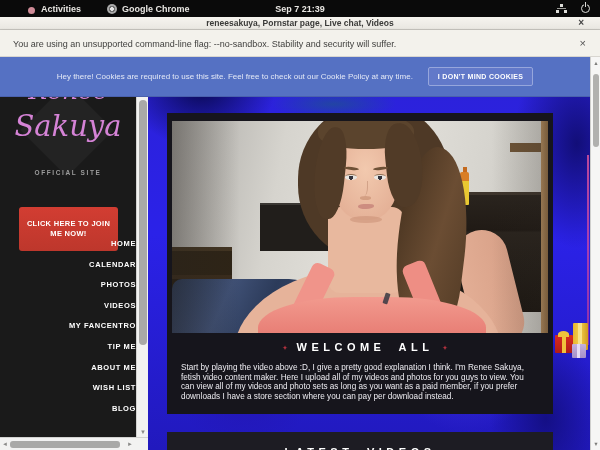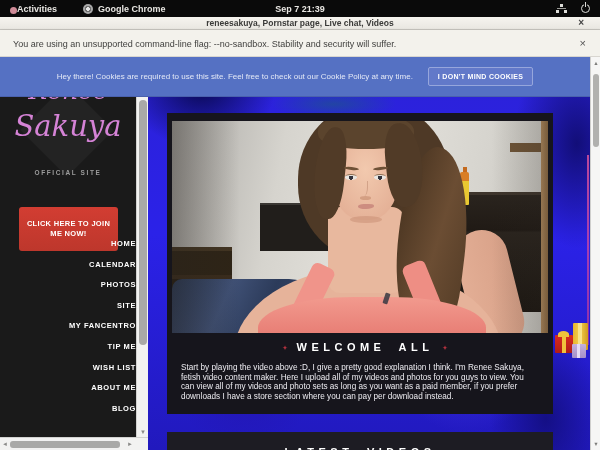--- a/index.html
+++ b/index.html
@@ -2,21 +2,21 @@
 <html><head>
 <meta charset="utf-8">
 <style>
   * { box-sizing: border-box; margin: 0; padding: 0; }
   body { background: #222; font-family: "Liberation Sans", sans-serif; }
   .screen { position: relative; width: 600px; height: 450px; overflow: hidden; background: #000; }
 
   
   .topbar { position: absolute; left:0; top:0; width:600px; height:17px; background:#0a0a0a;
             display:flex; align-items:center; color:#e8e6e2; font-size:9px; font-weight:bold; }
-  .tb-left { display:flex; align-items:flex-end; margin-left:10px; }
+  .tb-left { display:flex; align-items:flex-end; gap:6px; margin-left:28px; }
   .act-dot { width:7px; height:7px; border-radius:50%; background:#cf8b97; }
   .chrome-grp { display:flex; align-items:center; gap:5px; margin-left:26px; }
   .chrome-ico { width:10px; height:10px; border-radius:50%;
       background: radial-gradient(circle at 50% 50%, #e6e6e6 0 2px, #6f6f6f 2px 3.5px, #a9a9a9 3.5px); }
   .tb-clock { position:absolute; left:0; right:0; text-align:center; }
   .tb-right { position:absolute; right:10px; top:0; height:17px; display:flex; align-items:center; gap:14px; }
   .net-ico { position:relative; width:11px; height:10px; }
   .net-ico::before { content:''; position:absolute; left:4px; top:0; width:3px; height:3px; background:#dcdcd8;
       box-shadow:-4px 6px 0 #dcdcd8, 4px 6px 0 #dcdcd8; }
   .net-ico::after { content:''; position:absolute; left:1px; top:4px; width:9px; height:1px; background:#9a9a96;
@@ -211,25 +211,25 @@
       <div class="logo">
         <div class="logo-l1">Renee</div>
         <div class="logo-l2">Sakuya</div>
       </div>
       <div class="tagline">OFFICIAL SITE</div>
       <div class="join-btn">CLICK HERE TO JOIN ME NOW!</div>
       <div class="menu">
         <div class="menu-item">HOME</div>
         <div class="menu-item">CALENDAR</div>
         <div class="menu-item">PHOTOS</div>
-        <div class="menu-item">SITE</div>
+        <div class="menu-item">VIDEOS</div>
         <div class="menu-item">MY FANCENTRO</div>
         <div class="menu-item">TIP ME</div>
+        <div class="menu-item">ABOUT ME</div>
         <div class="menu-item">WISH LIST</div>
-        <div class="menu-item">ABOUT ME</div>
         <div class="menu-item">BLOG</div>
       </div>
     </div>
 
     <div class="sb-v">
       <div class="sb-v-thumb"></div>
       <div class="sb-v-down">▼</div>
     </div>
     <div class="sb-h">
       <div class="sb-h-left">◄</div>

